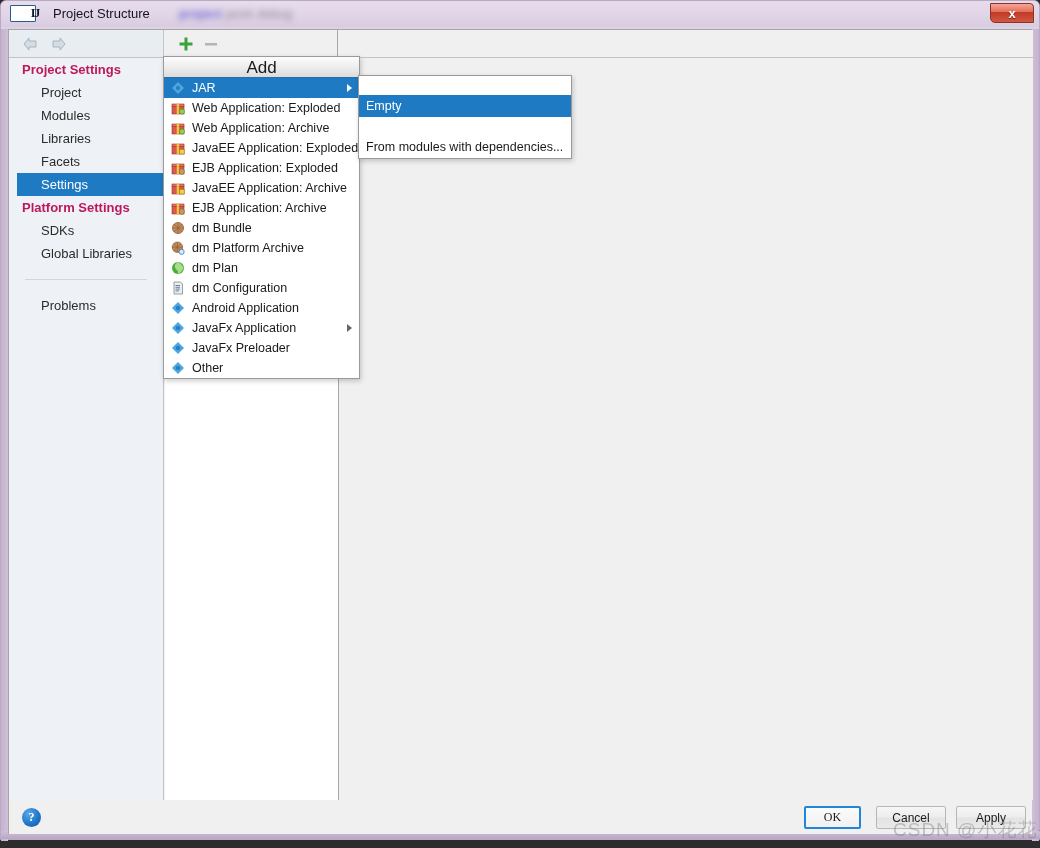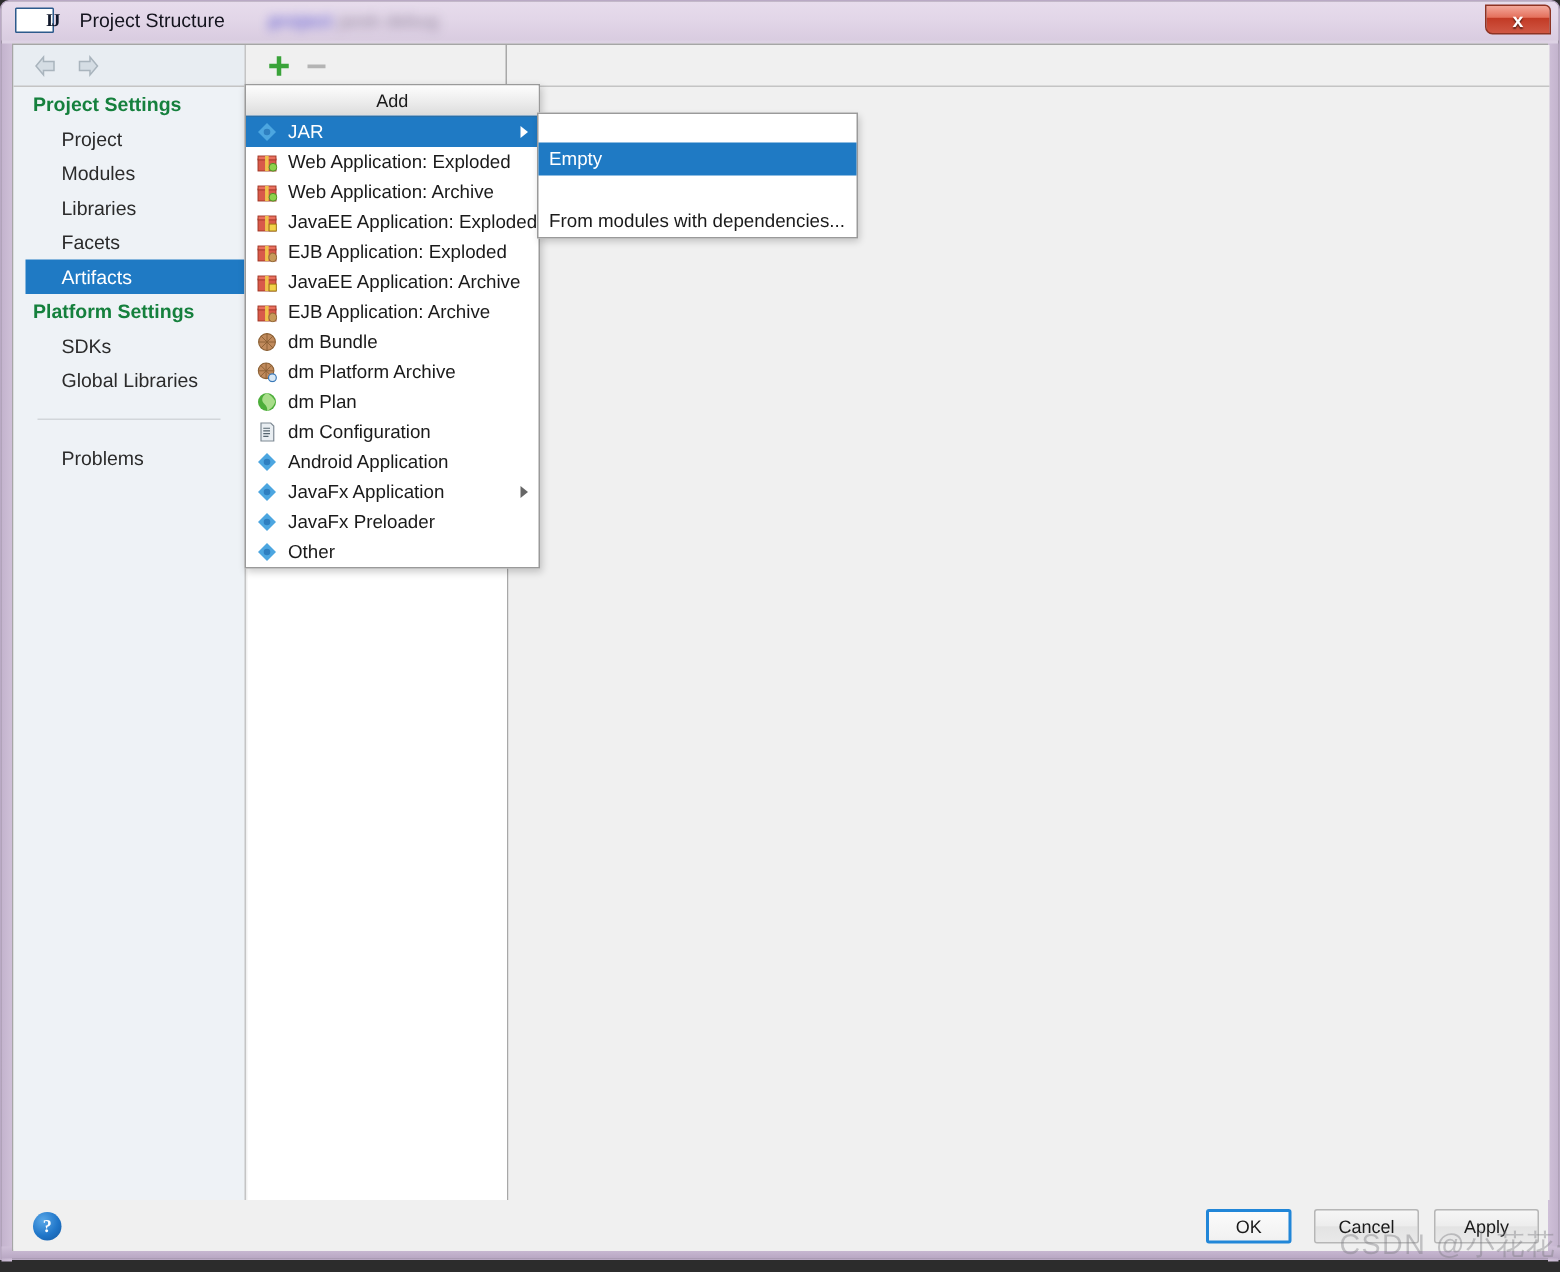--- a/index.html
+++ b/index.html
@@ -162,21 +162,21 @@
     height: 776px;
     background: #eef2f6;
     border-right: 1px solid #c4c4c4;
   }
   .sb-group {
     height: 23px;
     line-height: 23px;
     padding-left: 13px;
     font-size: 13px;
     font-weight: bold;
-    color: #15803d;
+    color: #be185d;
   }
   .sb-item {
     height: 23px;
     line-height: 23px;
     padding-left: 24px;
     font-size: 13px;
     color: #2b2b2b;
     cursor: pointer;
     margin-left: 8px;
   }
@@ -245,39 +245,40 @@
     color: #1a1a1a;
     cursor: pointer;
     display: flex;
     align-items: center;
     justify-content: center;
   }
   #btn-ok {
     left: 795px;
     border: 2px solid #2186d8;
     background: linear-gradient(to bottom, #fbfbfb 0%, #f1f1f1 100%);
+    font-family: Liberation Serif, serif;
   }
   #btn-cancel { left: 867px; width: 70px; }
   #btn-apply  { left: 947px; width: 70px; }
 
   
   #add-menu {
     position: absolute;
     left: 162px; top: 55px;
     width: 197px;
     background: #ffffff;
     border: 1px solid #9a9a9a;
     box-shadow: 1px 2px 5px rgba(0,0,0,0.20);
     z-index: 40;
   }
   #add-menu-header {
     height: 21px;
     line-height: 21px;
     text-align: center;
-    font-size: 12px;
+    font-size: 17px;
     color: #1a1a1a;
     background: linear-gradient(to bottom, #fdfdfd 0%, #ececec 55%, #dcdcdc 100%);
     border-bottom: 1px solid #2a6fa8;
   }
   .menu-item {
     height: 20px;
     display: flex;
     align-items: center;
     padding-left: 6px;
     font-size: 12.5px;
@@ -418,21 +419,21 @@
       </div>
     </div>
     <div id="toolbar-rest"></div>
 
     <div id="sidebar">
       <div class="sb-group">Project Settings</div>
       <div class="sb-item">Project</div>
       <div class="sb-item">Modules</div>
       <div class="sb-item">Libraries</div>
       <div class="sb-item">Facets</div>
-      <div class="sb-item selected">Artifacts</div>
+      <div class="sb-item selected">Settings</div>
 
       <div class="sb-group">Platform Settings</div>
       <div class="sb-item">SDKs</div>
       <div class="sb-item">Global Libraries</div>
 
       <div class="sb-sep"></div>
       <div class="sb-rule"></div>
       <div class="sb-sep"></div>
       <div class="sb-item">Problems</div>
     </div>

